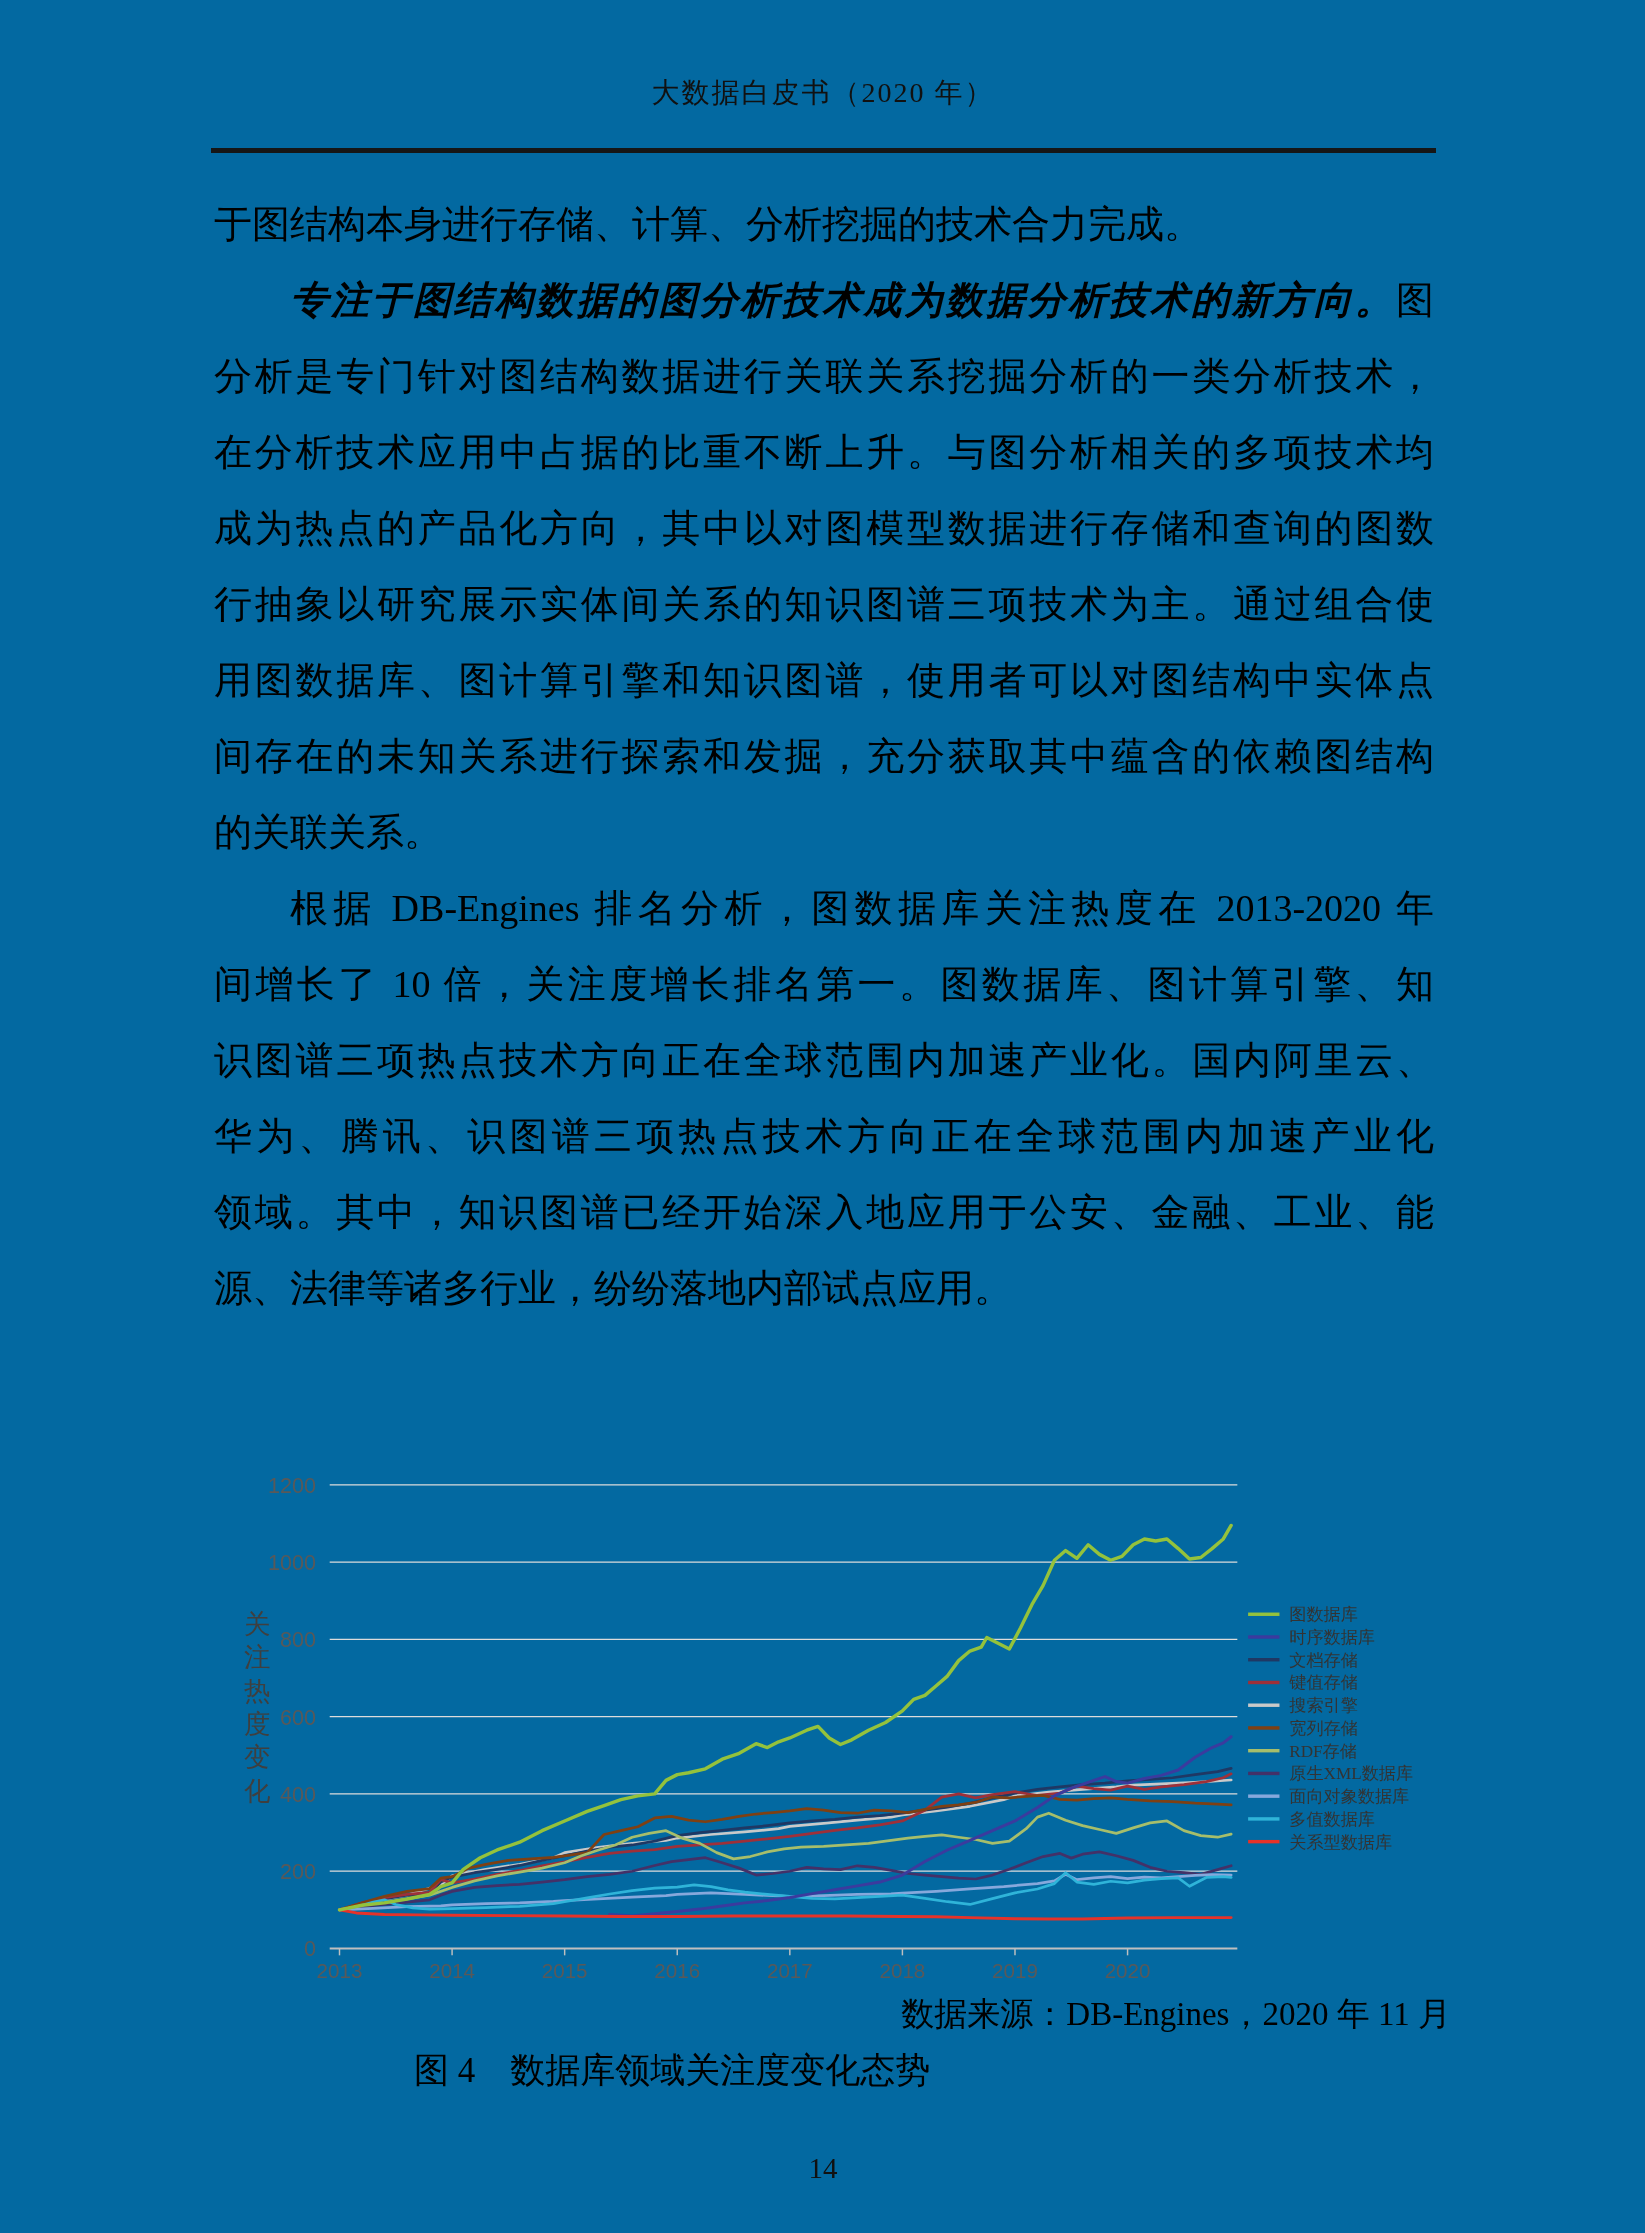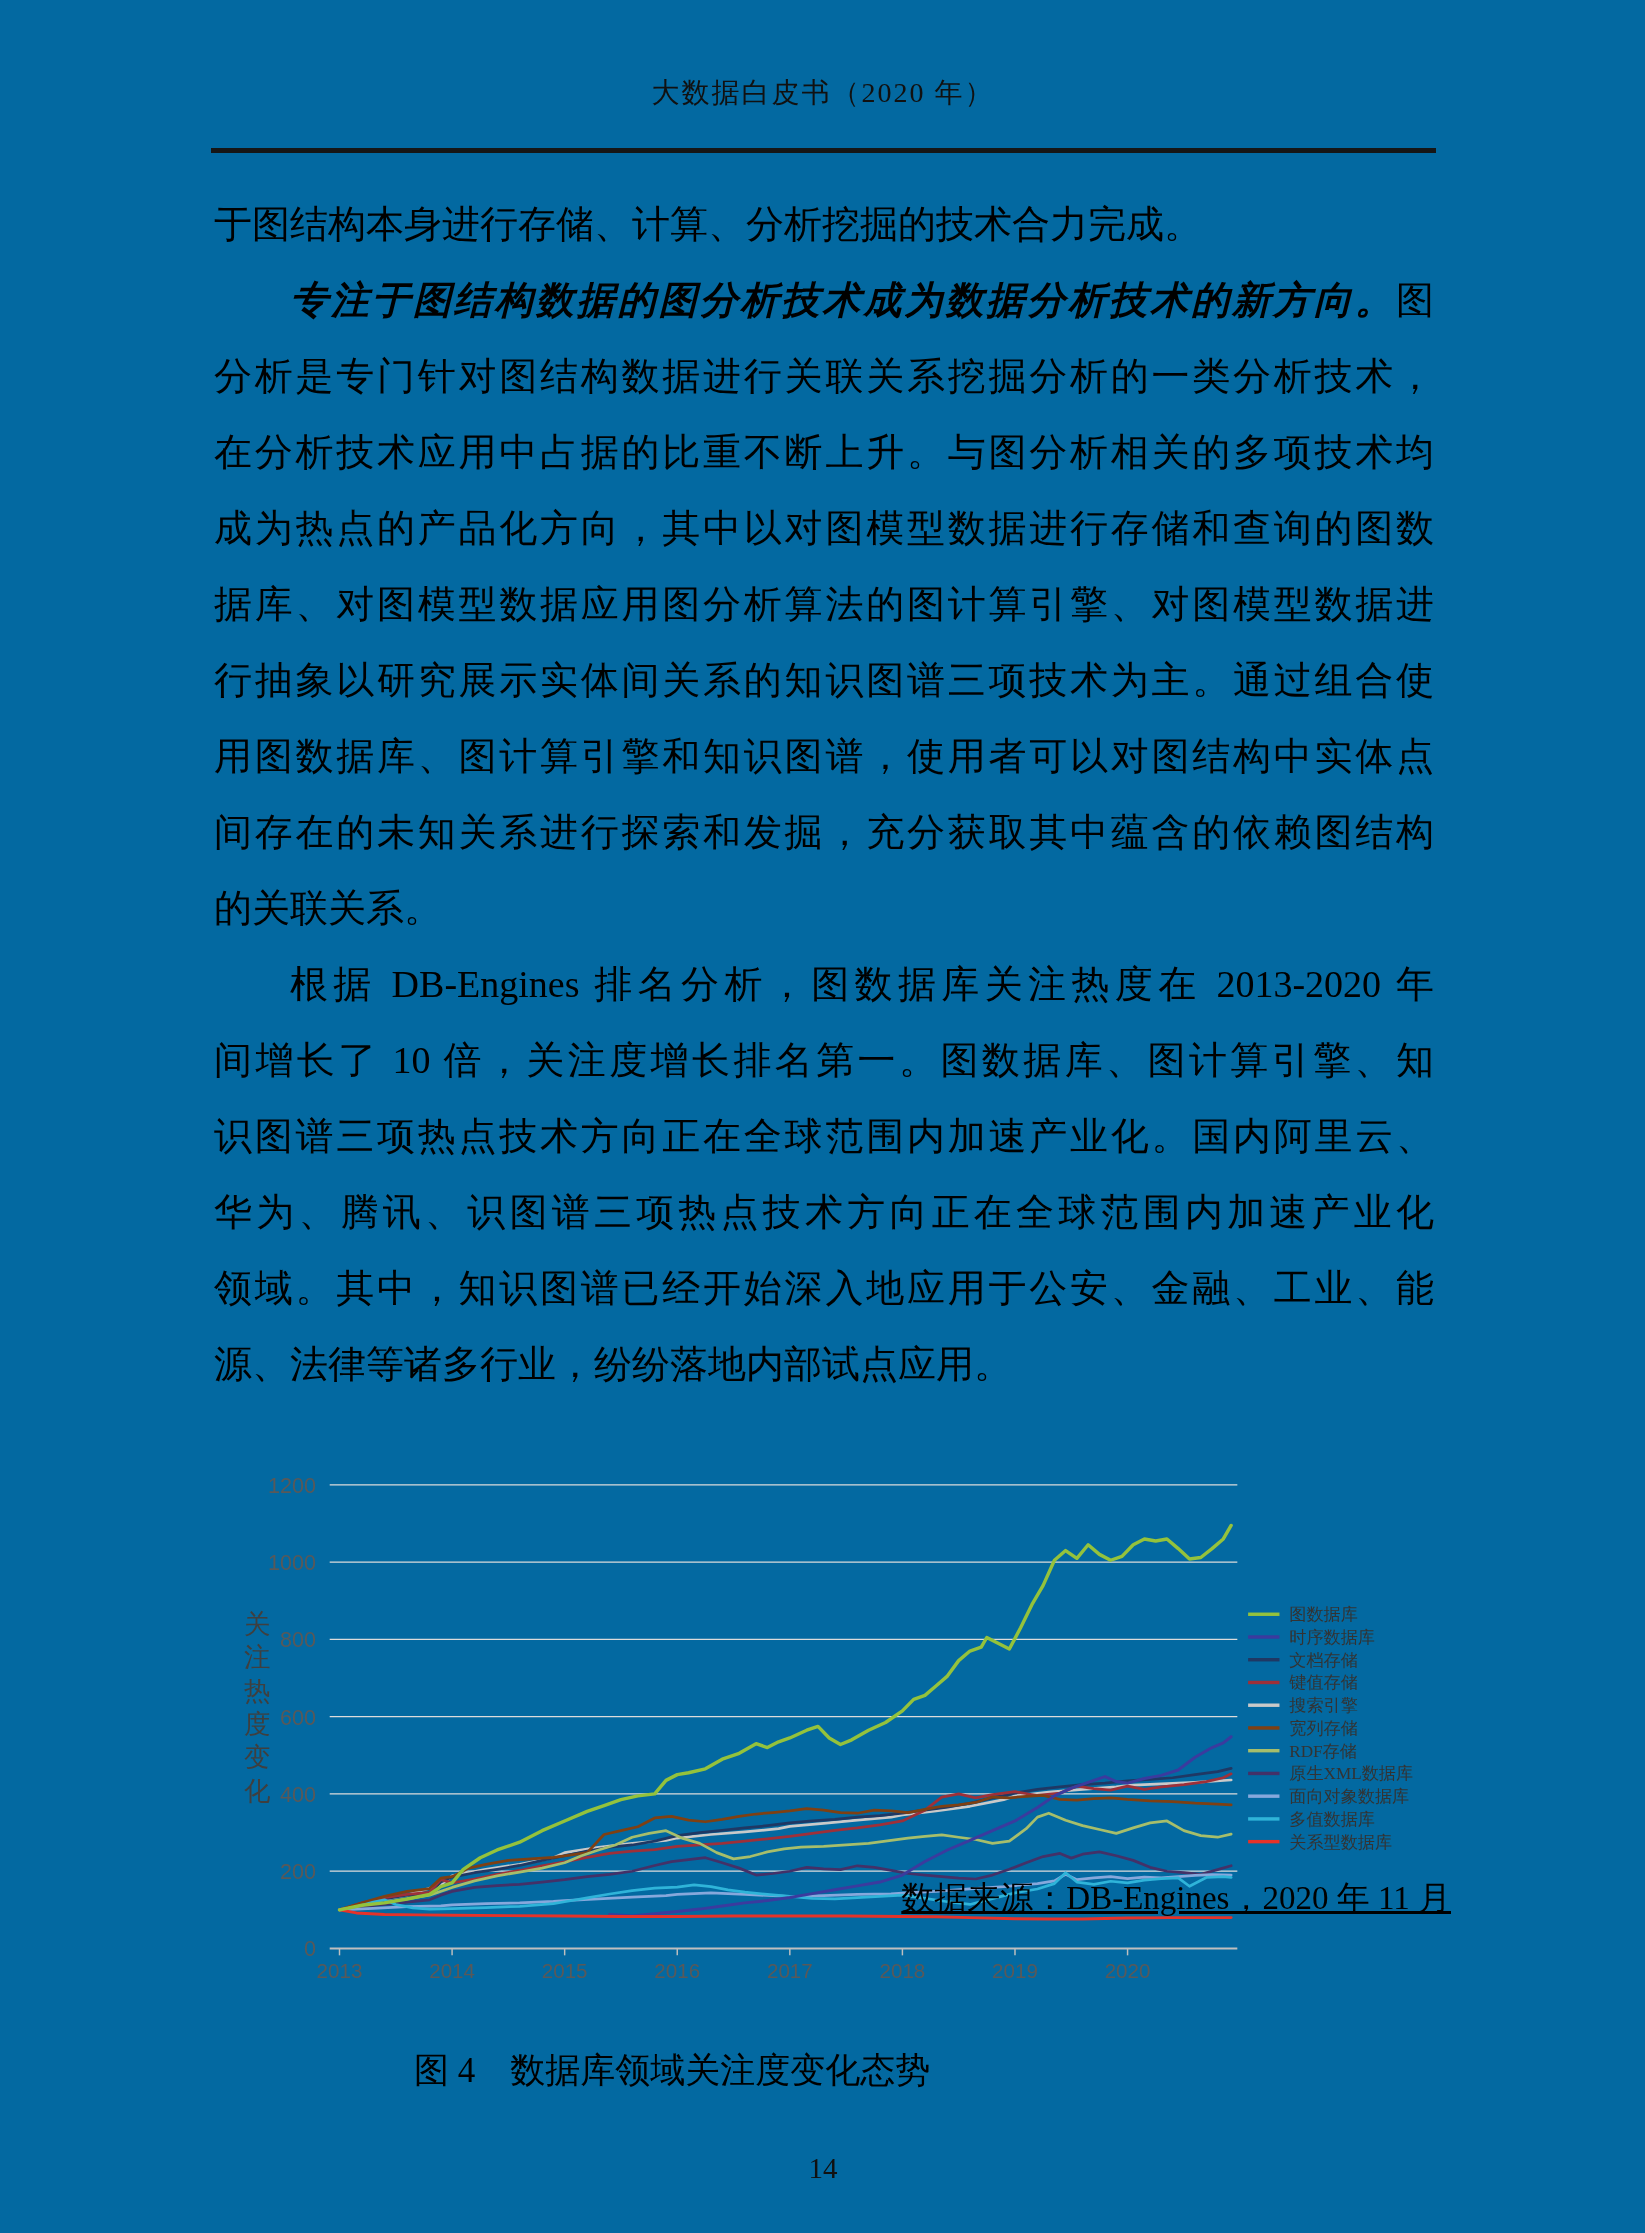--- a/index.html
+++ b/index.html
@@ -24,22 +24,22 @@
   }
   .body-line.no-justify{text-align-last:left;}
   .body-line.indent{padding-left:76px;}
   .body-line .bold-seg{
     font-weight:700;font-family:"Liberation Sans","DejaVu Sans",sans-serif;font-style:italic;
   }
   .chart-wrap{position:absolute;top:1419px;left:167px;width:1284px;height:564px;}
   svg text{font-family:"Liberation Sans","DejaVu Sans",sans-serif;}
   svg text.cjk{font-family:"Liberation Serif","DejaVu Serif",serif;}
   .source-note{
-    position:absolute;top:1876px;left:588px;width:863px;text-align:right;
-    font-size:33px;color:#000;white-space:pre;text-decoration:underline;
+    position:absolute;top:1992px;left:588px;width:863px;text-align:right;
+    font-size:33px;color:#000;white-space:pre;
   }
   .figure-caption{
     position:absolute;top:2047px;left:0;width:1344px;text-align:center;
     font-size:35px;color:#000;white-space:pre;
   }
   .page-number{
     position:absolute;top:2152px;left:0;width:1646px;text-align:center;
     font-size:29px;color:#111;
   }
 </style>
@@ -50,21 +50,20 @@
 
   <div class="header-title">大数据白皮书（2020 年）</div>
   <div class="header-rule"></div>
 
   <div class="body-text" id="body-text">
       <div class="body-line no-justify">于图结构本身进行存储、计算、分析挖掘的技术合力完成。</div>
       <div class="body-line indent"><span class="bold-seg">专注于图结构数据的图分析技术成为数据分析技术的新方向。</span>图</div>
       <div class="body-line">分析是专门针对图结构数据进行关联关系挖掘分析的一类分析技术，</div>
       <div class="body-line">在分析技术应用中占据的比重不断上升。与图分析相关的多项技术均</div>
       <div class="body-line">成为热点的产品化方向，其中以对图模型数据进行存储和查询的图数</div>
-      <div class="body-line">据库、对图模型数据应用图分析算法的图计算引擎、对图模型数据进</div>
       <div class="body-line">行抽象以研究展示实体间关系的知识图谱三项技术为主。通过组合使</div>
       <div class="body-line">用图数据库、图计算引擎和知识图谱，使用者可以对图结构中实体点</div>
       <div class="body-line">间存在的未知关系进行探索和发掘，充分获取其中蕴含的依赖图结构</div>
       <div class="body-line no-justify">的关联关系。</div>
       <div class="body-line indent">根据 DB-Engines 排名分析，图数据库关注热度在 2013-2020 年</div>
       <div class="body-line">间增长了 10 倍，关注度增长排名第一。图数据库、图计算引擎、知</div>
       <div class="body-line">识图谱三项热点技术方向正在全球范围内加速产业化。国内阿里云、</div>
       <div class="body-line">华为、腾讯、识图谱三项热点技术方向正在全球范围内加速产业化</div>
       <div class="body-line">领域。其中，知识图谱已经开始深入地应用于公安、金融、工业、能</div>
       <div class="body-line no-justify">源、法律等诸多行业，纷纷落地内部试点应用。</div>

